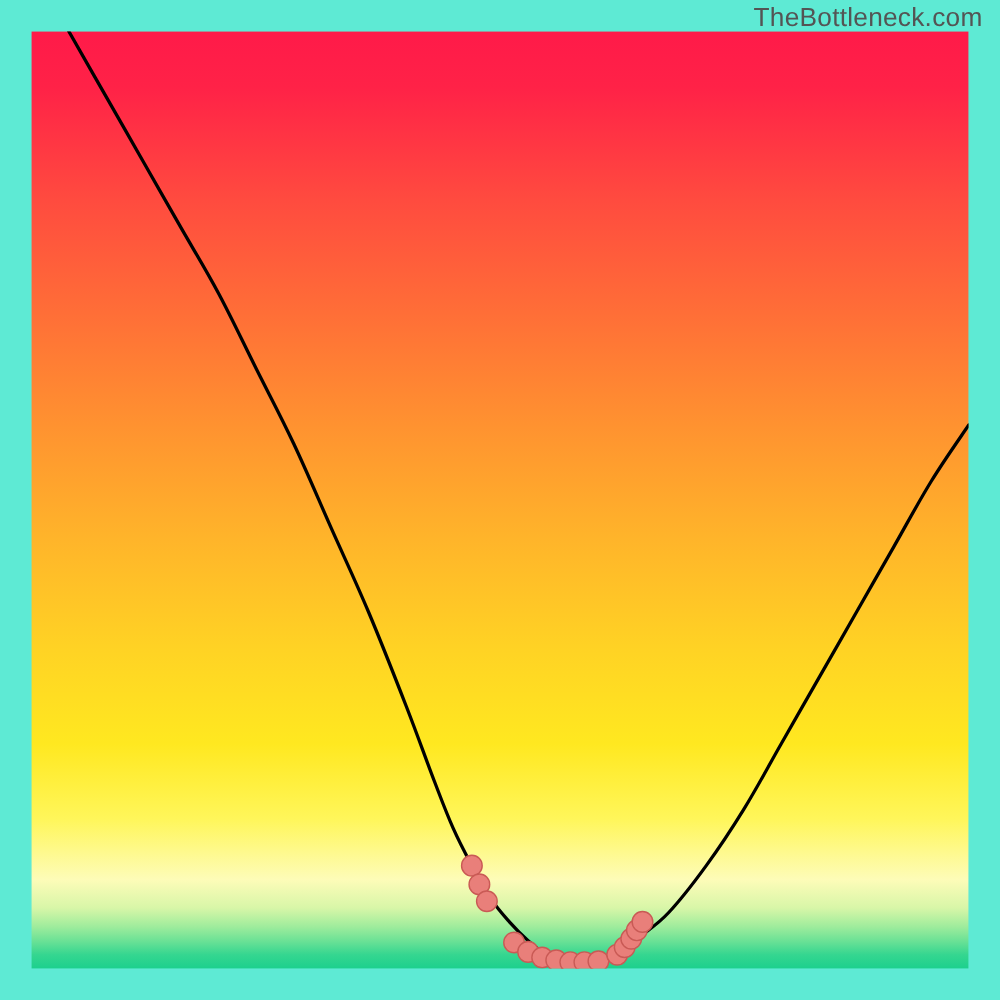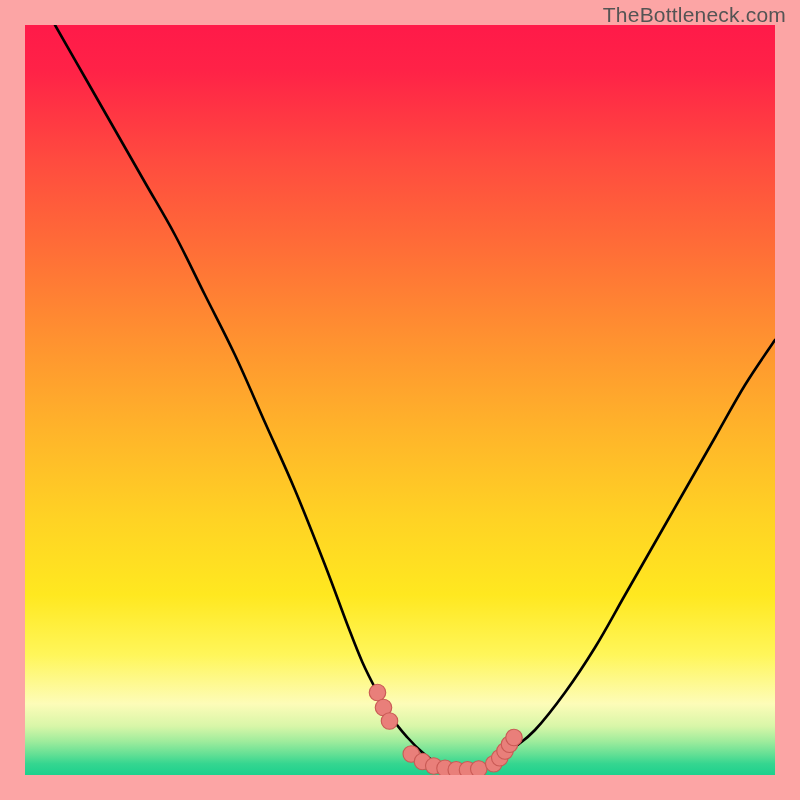--- a/index.html
+++ b/index.html
@@ -8,21 +8,21 @@
     width: 800px;
     height: 800px;
     background: #000;
     overflow: hidden;
     font-family: Arial, Helvetica, sans-serif;
   }
   .stage {
     position: relative;
     width: 800px;
     height: 800px;
-    background: #fca5a5;
+    background: #5eead4;
   }
   .plot-area {
     position: absolute;
     left: 25px;
     top: 25px;
     width: 750px;
     height: 750px;
     overflow: hidden;
   }
   .gradient {

